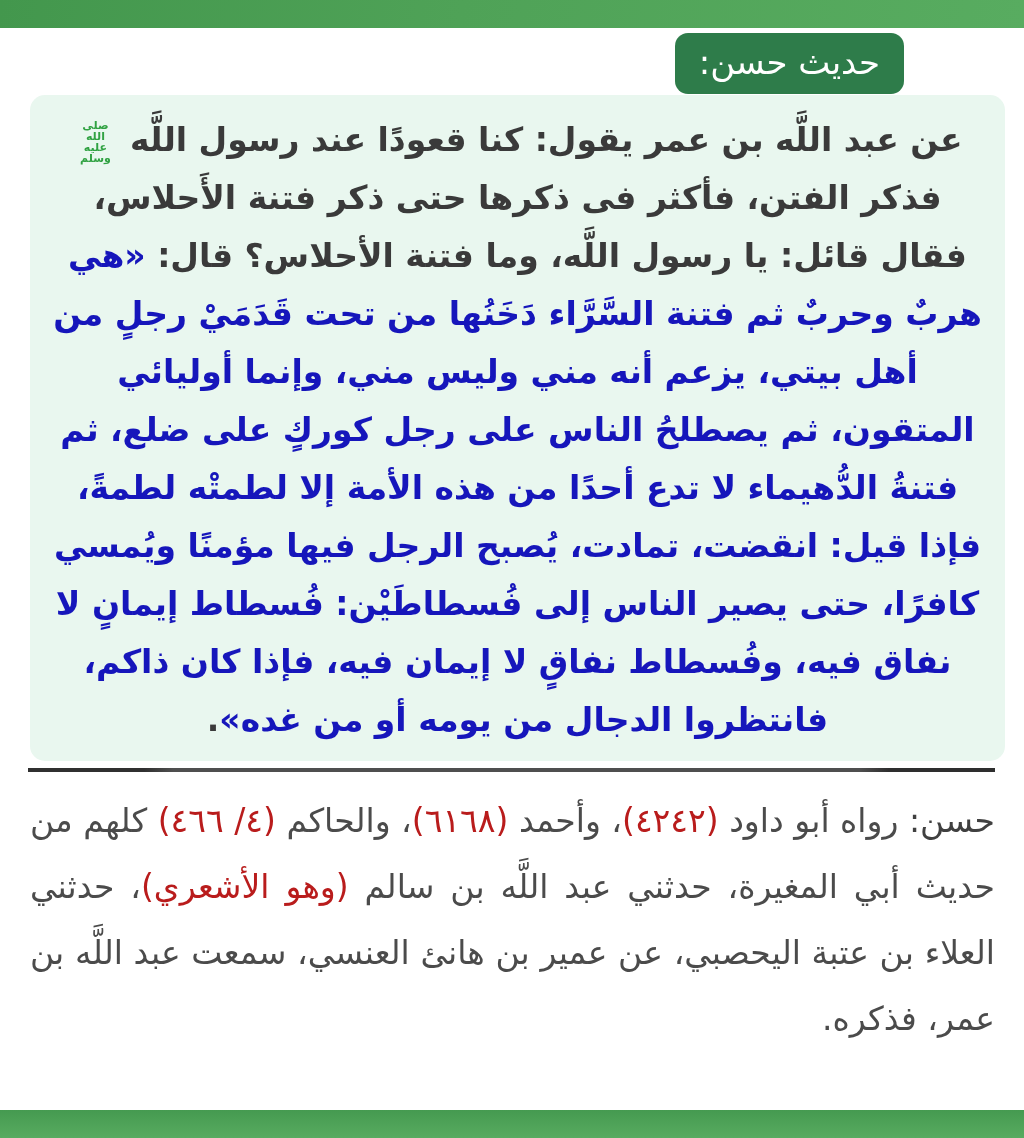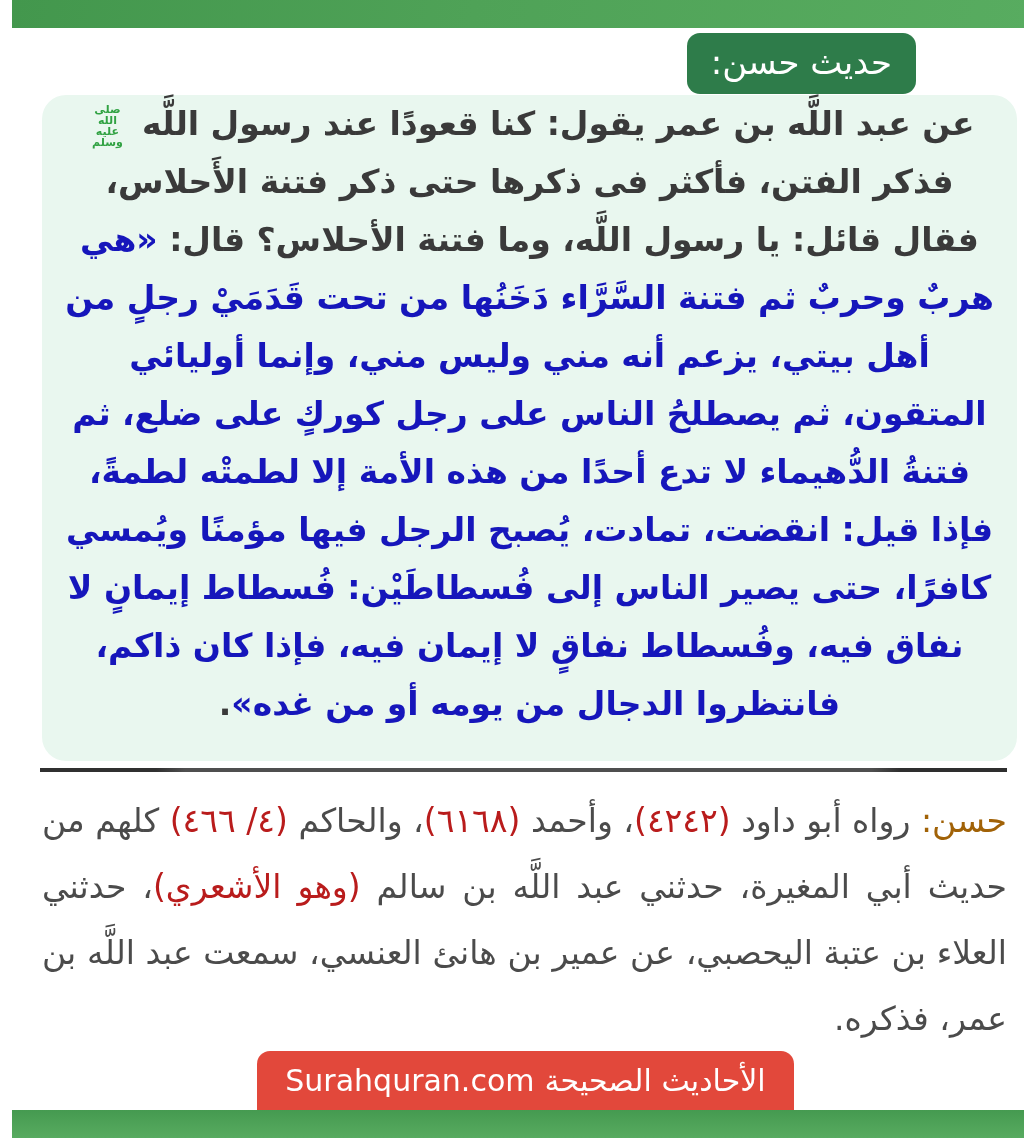--- a/index.html
+++ b/index.html
@@ -1,40 +1,40 @@
 <!DOCTYPE html>
 <html lang="ar"><head>
 <meta charset="utf-8">
 <style>
   * { margin: 0; padding: 0; box-sizing: border-box; }
   html, body { width: 1024px; height: 1138px; background: #ffffff; overflow: hidden; }
   body { font-family: "DejaVu Sans", sans-serif; position: relative; }
 
-  .canvas { position: absolute; top: 0; left: 12px; width: 920px; height: 1138px; background: #ffffff; }
+  .canvas { position: absolute; top: 0; left: 0; width: 920px; height: 1138px; background: #ffffff; }
 
   .top-bar {
     position: absolute; top: 0; left: 0; width: 1024px; height: 28px;
     background: linear-gradient(100deg, #43974d 0%, #4fa257 45%, #58ac60 100%);
   }
   .bottom-bar {
     position: absolute; top: 1110px; left: 0; width: 1024px; height: 28px;
     background: linear-gradient(180deg, #459a50 0%, #58ab60 100%);
   }
 
   .grade-badge {
     position: absolute; top: 33px; right: 16px; height: 61px;
     background: #2e7c4a; border-radius: 13px;
     color: #ffffff; font-size: 34px; line-height: 59px;
     padding: 0 24px; direction: rtl; white-space: nowrap;
   }
 
   .hadith-box {
     position: absolute; top: 95px; left: 30px; width: 975px; height: 666px;
-    background: #e9f7ef; border-radius: 24px;
-    padding: 0 20px;
+    background: #e9f7ef; border-radius: 15px;
+    padding: 16px 20px;
     direction: rtl; text-align: center;
     font-weight: bold; font-size: 33px; line-height: 58px;
     color: #3a3a3a;
   }
   .hadith-box .quote { color: #1616bb; }
   .hadith-box .dark { color: #3a3a3a; }
   .saw-mark {
     display: inline-block; width: 46px; font-size: 11px; line-height: 11px;
     color: #31a243; font-weight: bold; vertical-align: middle; white-space: normal;
   }
@@ -42,21 +42,21 @@
   .divider {
     position: absolute; top: 768px; left: 28px; width: 967px; height: 4px;
     background: linear-gradient(90deg, #303030 0%, #303030 12%, #4f4f4f 15%, #4f4f4f 86%, #2e2e2e 89%, #2e2e2e 100%);
   }
 
   .takhrij {
     position: absolute; top: 788px; left: 30px; width: 965px;
     direction: rtl; text-align: justify; text-align-last: right;
     font-size: 33px; line-height: 66px; color: #4b4b4b; font-weight: normal;
   }
-  .takhrij .grade { color: #a16207; margin-top: 12px; }
+  .takhrij .grade { color: #404040; margin-top: 12px; }
   .takhrij .ref { color: #b91c1c; }
 
   .footer-badge {
     position: absolute; top: 1051px; left: 245px; width: 537px; height: 59px;
     background: #e2483b; border-radius: 13px 13px 0 0;
     color: #ffffff; font-size: 30px; line-height: 59px;
     text-align: center; direction: rtl; white-space: nowrap;
     cursor: pointer;
   }
   .footer-badge .site { padding-right: 10px; }
@@ -69,17 +69,16 @@
   <div class="top-bar"></div>
 
   <div class="grade-badge"><span>حديث حسن:</span></div>
 
   <div class="hadith-box"><span class="dark">عن عبد اللَّه بن عمر يقول: كنا قعودًا عند رسول اللَّه </span><span class="saw-mark">صلى الله عليه وسلم</span><span class="dark"> فذكر الفتن، فأكثر فى ذكرها حتى ذكر فتنة الأَحلاس، فقال قائل: يا رسول اللَّه، وما فتنة الأحلاس؟ قال: </span><span class="quote">«هي هربٌ وحربٌ ثم فتنة السَّرَّاء دَخَنُها من تحت قَدَمَيْ رجلٍ من أهل بيتي، يزعم أنه مني وليس مني، وإنما أوليائي المتقون، ثم يصطلحُ الناس على رجل كوركٍ على ضلع، ثم فتنةُ الدُّهيماء لا تدع أحدًا من هذه الأمة إلا لطمتْه لطمةً، فإذا قيل: انقضت، تمادت، يُصبح الرجل فيها مؤمنًا ويُمسي كافرًا، حتى يصير الناس إلى فُسطاطَيْن: فُسطاط إيمانٍ لا نفاق فيه، وفُسطاط نفاقٍ لا إيمان فيه، فإذا كان ذاكم، فانتظروا الدجال من يومه أو من غده»</span><span class="dark">.</span></div>
 
   <div class="divider"></div>
 
   <div class="takhrij"><span class="grade">حسن: </span><span>رواه أبو داود </span><span class="ref">(٤٢٤٢)</span><span>، وأحمد </span><span class="ref">(٦١٦٨)</span><span>، والحاكم </span><span class="ref">(٤/ ٤٦٦)</span><span> كلهم من حديث أبي المغيرة، حدثني عبد اللَّه بن سالم </span><span class="ref">(وهو الأشعري)</span><span>، حدثني العلاء بن عتبة اليحصبي، عن عمير بن هانئ العنسي، سمعت عبد اللَّه بن عمر، فذكره.</span></div>
 
-  <div class="footer-badge"><span>الأحاديث الصحيحة</span><span class="site">Surahquran.com</span></div>
 
   <div class="bottom-bar"></div>
 
 </div>
 
 </body></html>

